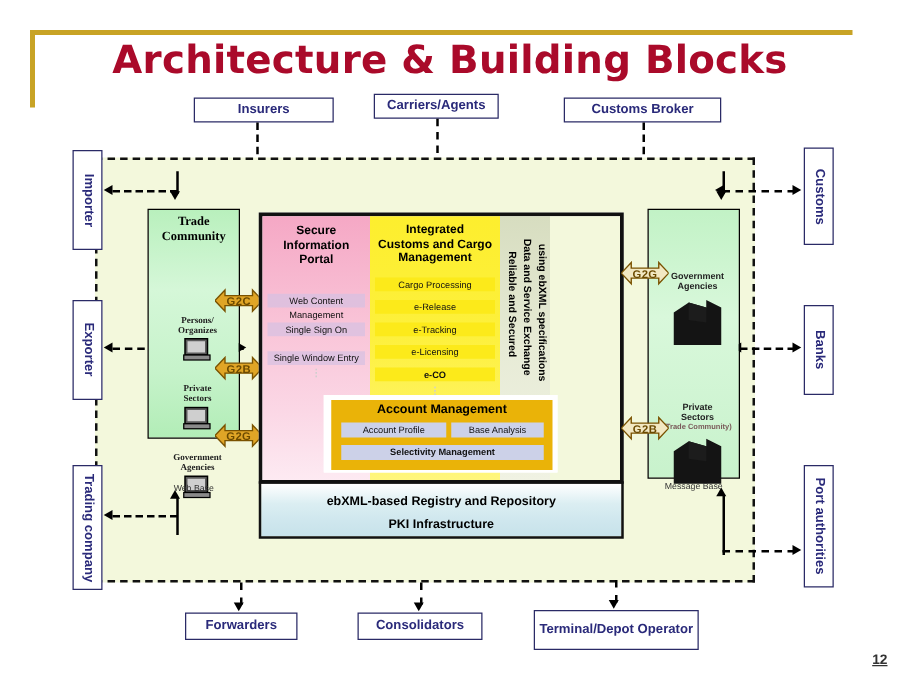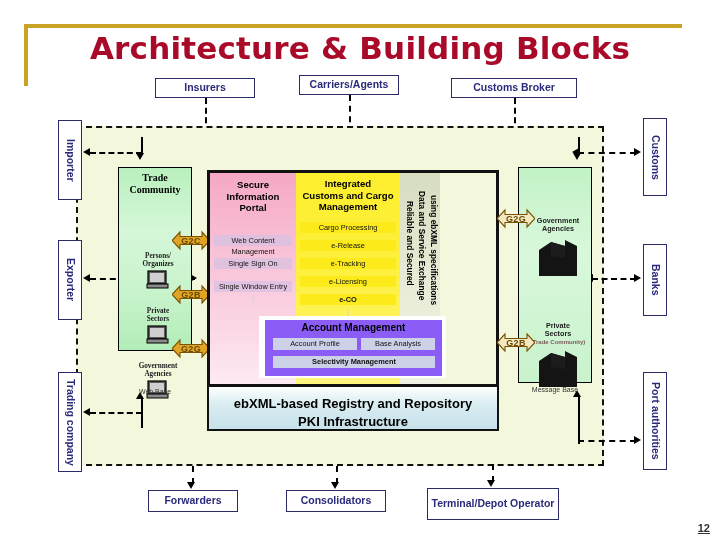--- a/index.html
+++ b/index.html
@@ -90,39 +90,39 @@
     position:absolute;writing-mode:vertical-rl;text-orientation:mixed;
     font-size:8.4px;font-weight:bold;color:#000;line-height:12px;white-space:nowrap;
   }
 
   
   #account-mgmt{
     left:259px;top:316px;width:187px;height:62px;
     background:#ffffff;border:1px solid #ffffff;
   }
   #account-mgmt .am-inner{
-    position:absolute;left:5px;top:3px;width:177px;height:56px;background:#8b5cf6;
+    position:absolute;left:5px;top:3px;width:177px;height:56px;background:#eab308;
   }
   #am-title{
     position:absolute;left:0;top:2px;width:100%;text-align:center;
     font-size:10px;font-weight:bold;color:#000;
   }
   .am-row{
     position:absolute;background:#ccd1e8;text-align:center;
     font-size:7.4px;color:#111;line-height:12px;height:12px;
   }
 
   
   #ebxml-bar{
     left:207px;top:385px;width:292px;height:46px;border:2.6px solid #111;
     background:linear-gradient(180deg,#ffffff 0%,#dbeef2 38%,#cfe7ee 70%,#c7e2ea 100%);
   }
   .bar-row{
     position:absolute;left:0;width:100%;text-align:center;
-    font-size:13px;font-weight:bold;color:#000;
+    font-size:10px;font-weight:bold;color:#000;
   }
 
   
   #gov-panel{
     left:518px;top:167px;width:74px;height:216px;
     border:1.4px solid #000;
     background:linear-gradient(180deg,#c2f2c6 0%,#d9f8db 40%,#c8f2cc 100%);
   }
   .bld{display:block;margin:2px auto 0;}
 
@@ -151,21 +151,21 @@
 </style>
 </head>
 <body>
 
 <div class="canvas">
 
   <div class="abs" id="title-frame-top"></div>
   <div class="abs" id="title-frame-left"></div>
   <div class="abs" id="page-title">Architecture &amp; Building Blocks</div>
 
-  <div class="abs actorbox" style="left:155px;top:78px;width:100px;height:20px;">
+  <div class="abs actorbox" style="left:155px;top:78px;width:112px;height:20px;">
     <span>Insurers</span>
   </div>
   <div class="abs actorbox" style="left:299px;top:75px;width:100px;height:20px;">
     <span>Carriers/Agents</span>
   </div>
   <div class="abs actorbox" style="left:451px;top:78px;width:126px;height:20px;">
     <span>Customs Broker</span>
   </div>
 
   <div class="dash-v" style="left:205px;top:98px;height:35px;"></div>

